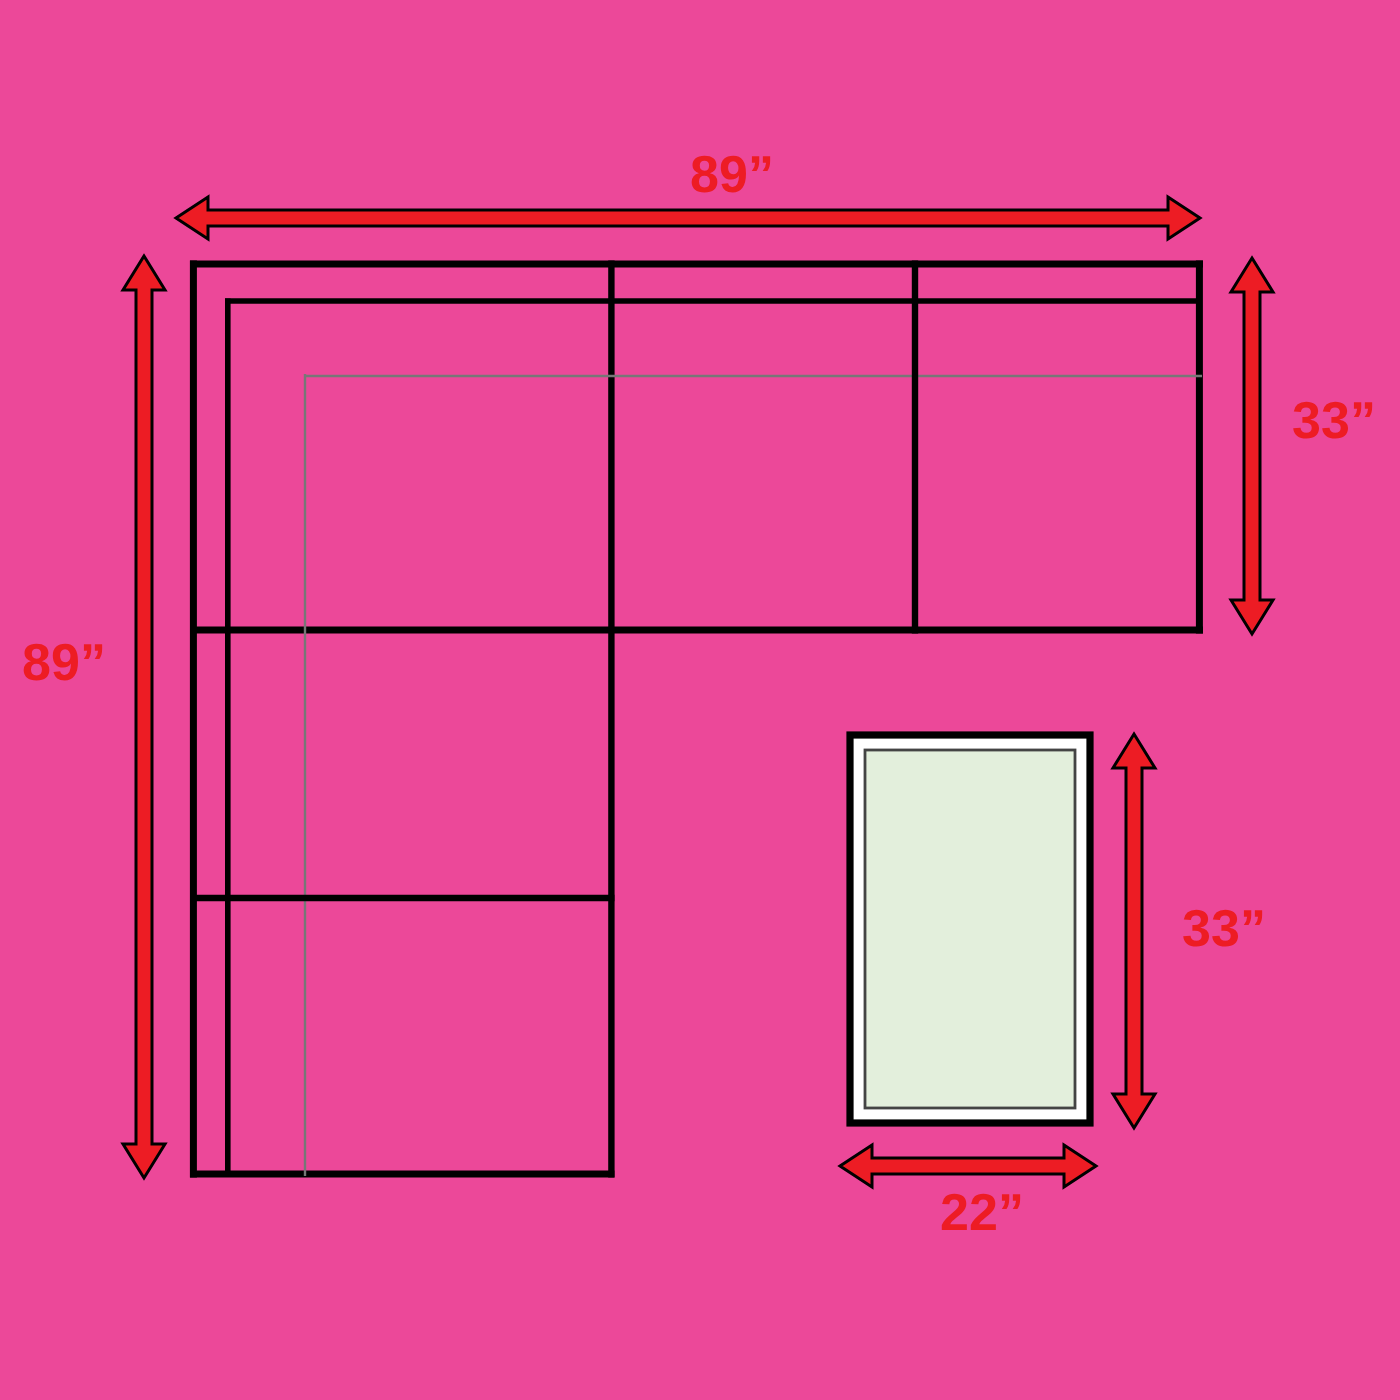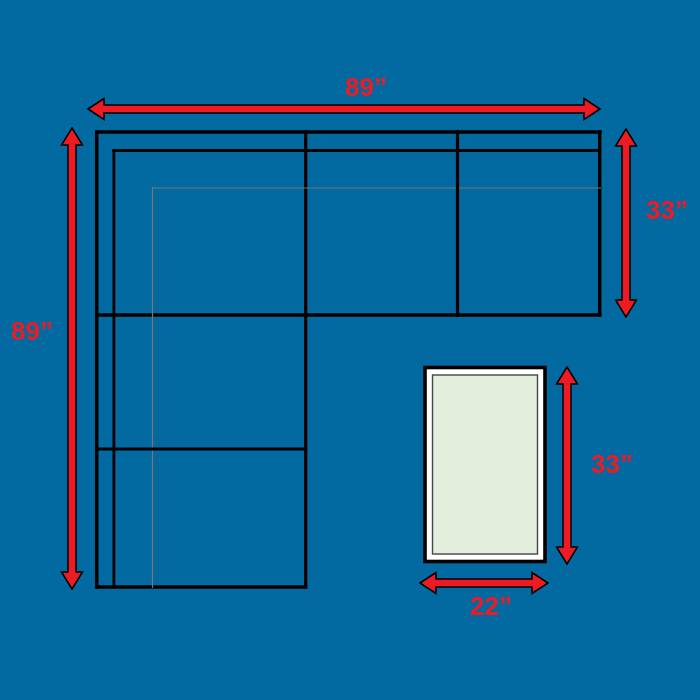--- a/index.html
+++ b/index.html
@@ -4,21 +4,21 @@
 <style>
   html, body {
     margin: 0;
     padding: 0;
     background: #ffffff;
   }
   .canvas {
     position: relative;
     width: 700px;
     height: 700px;
-    background: #0369a1;
+    background: #ec4899;
     overflow: hidden;
     font-family: "Liberation Sans", sans-serif;
   }
   svg text.dim-label {
     font-family: "Liberation Sans", "DejaVu Sans", sans-serif;
     font-weight: bold;
     font-size: 26px;
   }
 </style>
 </head>

